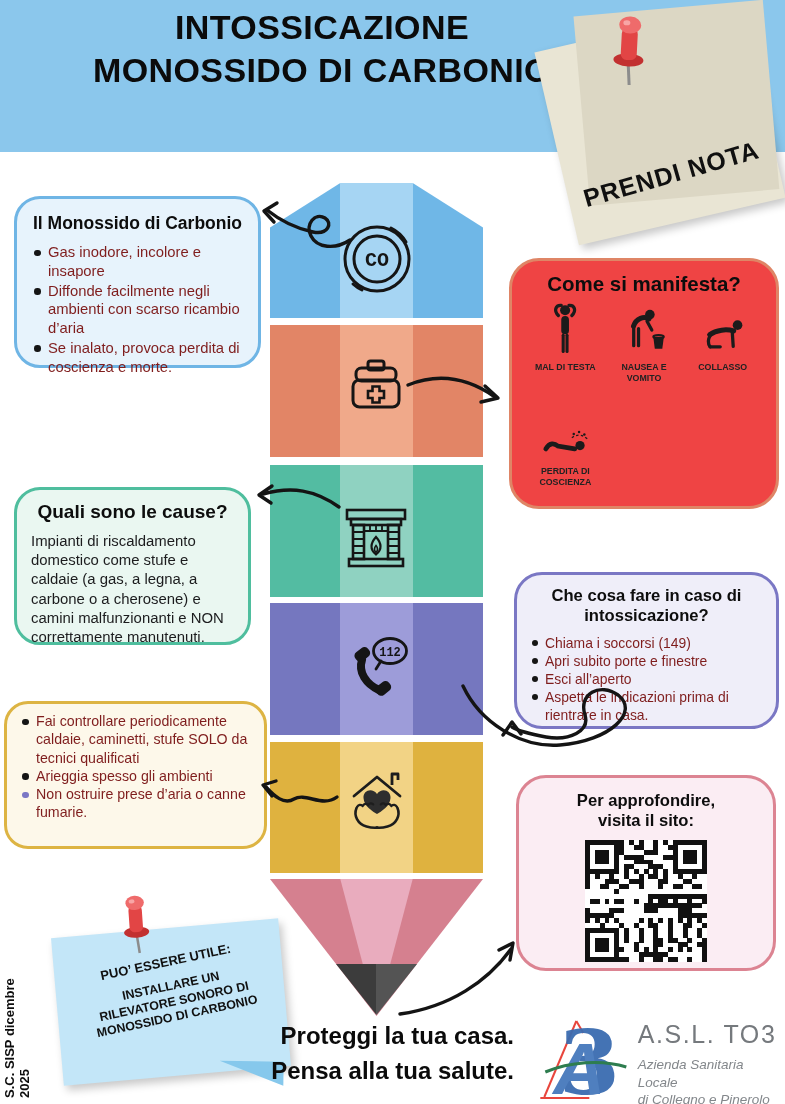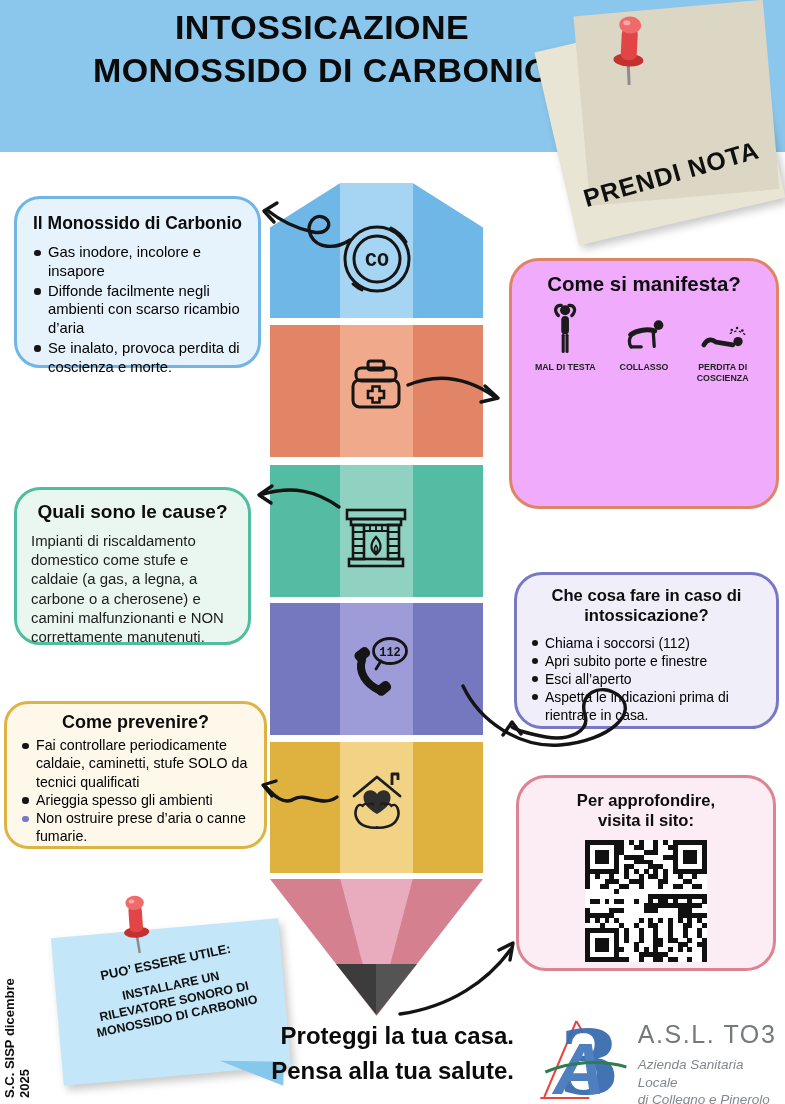--- a/index.html
+++ b/index.html
@@ -36,37 +36,37 @@
   #tip-pink .wedge{position:absolute;inset:0;background:#E9ACBE;clip-path:polygon(33% 0,67% 0,50% 100%);}
   #tip-dark{position:absolute;left:336px;top:964px;width:81px;height:51px;background:linear-gradient(90deg,#3C3C3C 0 50%,#545454 0);clip-path:polygon(0 0,100% 0,50% 100%);}
 
   .pencil-icon{position:absolute;font-family:Liberation Mono, monospace;}
   .pencil-icon svg{display:block;}
 
   
   .box{position:absolute;box-sizing:border-box;border:3px solid;border-radius:26px;}
   .box-title{font-weight:800;text-align:center;color:#0d0d0d;}
   ul.bullets{margin:0;padding:0;list-style:none;}
-  ul.bullets li{position:relative;padding-left:17px;color:#000000;}
+  ul.bullets li{position:relative;padding-left:17px;color:#7f1d1d;}
   ul.bullets li::before{content:"";position:absolute;left:3px;top:6.5px;width:6.5px;height:6.5px;border-radius:50%;background:#151515;}
   ul.bullets li.alt-marker::before{background:#7B77C5;}
 
   #box-monossido{left:14px;top:196px;width:247px;height:172px;background:#E7F3FC;border-color:#6FB5E5;padding:12px 14px 0;}
   #box-monossido .box-title{font-size:17.5px;margin:2px 0 9px;}
   #box-monossido li{font-size:14.8px;line-height:18.8px;margin-bottom:1px;}
 
   #box-cause{left:14px;top:487px;width:237px;height:158px;background:#EAF7F1;border-color:#4FBE9E;padding:11px 14px 0;}
   #box-cause .box-title{font-size:19px;margin:0 0 9px;}
   #box-cause .body-text{font-size:14.9px;line-height:19.2px;color:#1c1c1e;}
 
   #box-prevenire{left:4px;top:701px;width:263px;height:148px;background:#FDF8EA;border-color:#DDB443;border-radius:24px;padding:8px 12px 0;}
   #box-prevenire .box-title{font-size:18px;margin:0 0 3px;}
   #box-prevenire li{font-size:14.2px;line-height:18.3px;}
 
-  #box-manifesta{left:509px;top:258px;width:270px;height:251px;background:#f0abfc;border-color:#DF8566;border-radius:30px;padding:11px 8px 0;}
+  #box-manifesta{left:509px;top:258px;width:270px;height:251px;background:#ef4444;border-color:#DF8566;border-radius:30px;padding:11px 8px 0;}
   #box-manifesta .box-title{font-size:20.5px;margin:0 0 7px;}
   .sym-grid{display:grid;grid-template-columns:1fr 1fr 1fr;row-gap:24px;padding:0 6px;}
   .sym{display:flex;flex-direction:column;align-items:center;}
   .sym svg{height:52px;}
   .sym-label{font-size:8.8px;font-weight:800;text-align:center;line-height:10.6px;margin-top:7px;color:#222;}
 
   #box-intossicazione{left:514px;top:572px;width:265px;height:157px;background:#EFEEF9;border-color:#7A77C4;border-radius:28px;padding:11px 12px 0;}
   #box-intossicazione .box-title{font-size:16.6px;line-height:20px;}
   #box-intossicazione ul{margin-top:8px;}
   #box-intossicazione li{font-size:13.9px;line-height:18px;padding-left:16px;}
@@ -183,41 +183,52 @@
       <li>Se inalato, provoca perdita di coscienza e morte.</li>
     </ul>
   </div>
 
   <div class="box" id="box-cause">
     <div class="box-title">Quali sono le cause?</div>
     <div class="body-text">Impianti di riscaldamento domestico come stufe e caldaie (a gas, a legna, a carbone o a cherosene) e camini malfunzionanti e NON correttamente manutenuti.</div>
   </div>
 
   <div class="box" id="box-prevenire">
-    <div class="box-title">Come prevenire?</div>
     <ul class="bullets">
       <li>Fai controllare periodicamente caldaie, caminetti, stufe SOLO da tecnici qualificati</li>
       <li>Arieggia spesso gli ambienti</li>
       <li class="alt-marker">Non ostruire prese d’aria o canne fumarie.</li>
     </ul>
   </div>
 
   <div class="box" id="box-manifesta">
     <div class="box-title">Come si manifesta?</div>
     <div class="sym-grid">
       <div class="sym">
         <svg viewBox="0 0 48 54" fill="#1b1b1b" stroke="#1b1b1b">
           <circle cx="24" cy="7.5" r="5.2" stroke="none"></circle>
           <path d="M17 13 C12 8 14 2 20 2.5" fill="none" stroke-width="3.4" stroke-linecap="round"></path>
           <path d="M31 13 C36 8 34 2 28 2.5" fill="none" stroke-width="3.4" stroke-linecap="round"></path>
           <rect x="20" y="13.5" width="8" height="19" rx="4" stroke="none"></rect>
           <rect x="20.4" y="32" width="3.2" height="20" rx="1.6" stroke="none"></rect>
           <rect x="24.4" y="32" width="3.2" height="20" rx="1.6" stroke="none"></rect>
         </svg>
         <div class="sym-label">MAL DI TESTA</div>
+      </div>
+      <div class="sym">
+        <svg viewBox="0 0 48 54" fill="#1b1b1b" stroke="#1b1b1b">
+          <circle cx="30" cy="12" r="5" stroke="none"></circle>
+          <path d="M13 24 C16 15.5 24 13.5 29 16.5" fill="none" stroke-width="5.2" stroke-linecap="round"></path>
+          <path d="M27 19 L32 28" fill="none" stroke-width="3.4" stroke-linecap="round"></path>
+          <rect x="11.5" y="23" width="3.4" height="23" rx="1.7" stroke="none"></rect>
+          <rect x="16.5" y="25" width="3.4" height="21" rx="1.7" stroke="none"></rect>
+          <path d="M33.5 35 h11 l-1.6 12.5 h-7.8 Z" stroke="none"></path>
+          <ellipse cx="39" cy="35" rx="5.5" ry="1.8" fill="none" stroke-width="2"></ellipse>
+        </svg>
+        <div class="sym-label">NAUSEA E VOMITO</div>
       </div>
       <div class="sym">
         <svg viewBox="0 0 48 54" fill="#1b1b1b" stroke="#1b1b1b">
           <circle cx="39" cy="23" r="5" stroke="none"></circle>
           <path d="M10 33 C17 27.5 28 27 35 29" fill="none" stroke-width="5.2" stroke-linecap="round"></path>
           <path d="M33.5 30 L34.5 45" fill="none" stroke-width="3.4" stroke-linecap="round"></path>
           <path d="M11 33 C8.5 37 8 42 10.5 45.5" fill="none" stroke-width="3.4" stroke-linecap="round"></path>
           <path d="M10.5 45.5 L21 45.5" fill="none" stroke-width="3.4" stroke-linecap="round"></path>
         </svg>
         <div class="sym-label">COLLASSO</div>
@@ -235,21 +246,21 @@
       </div>
     </div>
   </div>
 
   <div class="box" id="box-intossicazione">
     <div class="box-title">
       <div>Che cosa fare in caso di</div>
       <div>intossicazione?</div>
     </div>
     <ul class="bullets">
-      <li>Chiama i soccorsi (112)</li>
+      <li>Chiama i soccorsi (149)</li>
       <li>Apri subito porte e finestre</li>
       <li>Esci all’aperto</li>
       <li>Aspetta le indicazioni prima di rientrare in casa.</li>
     </ul>
   </div>
 
   <div class="box" id="box-qr">
     <div class="box-title">
       <div>Per approfondire,</div>
       <div>visita il sito:</div>

